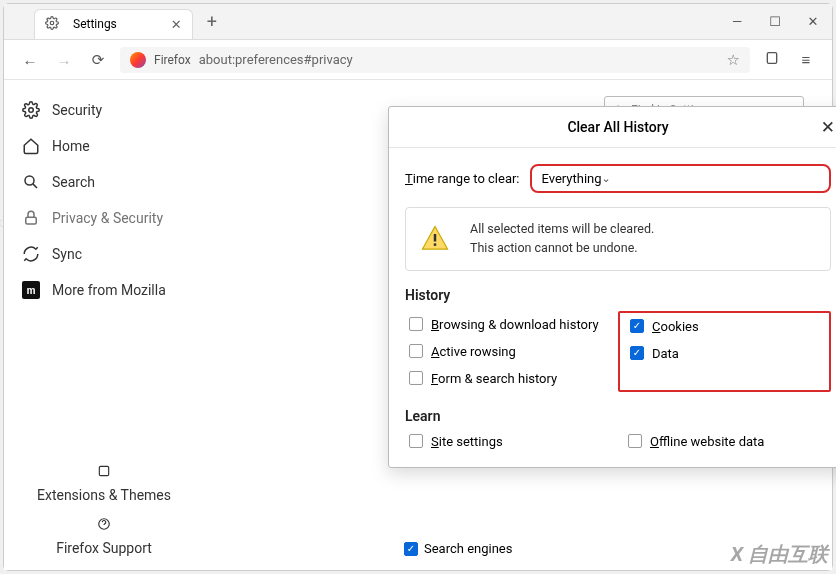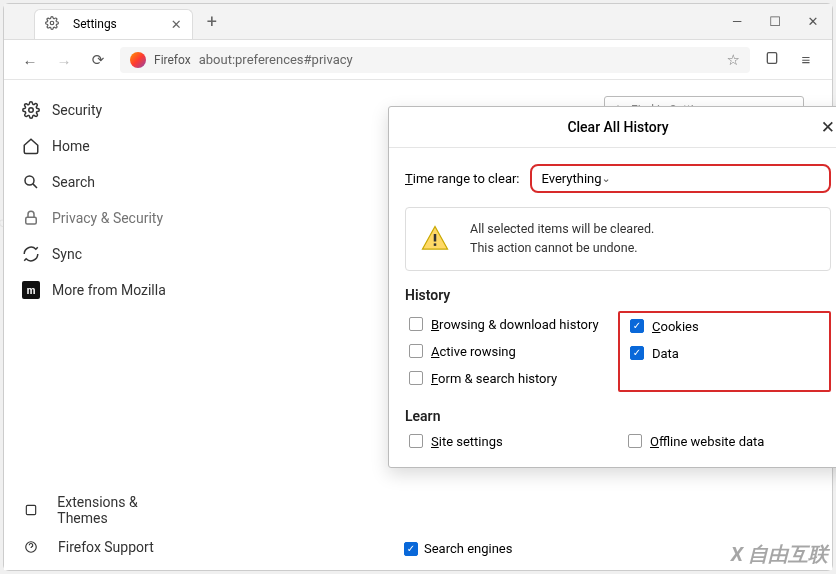--- a/index.html
+++ b/index.html
@@ -24,21 +24,21 @@
 .url-text { color: #666; }
 .star { margin-left: auto; color: #777; font-size: 15px; }
 
 .content { flex: 1; display: flex; background: #fff; position: relative; }
 
 .sidebar { width: 200px; padding: 12px 0 8px 0; display: flex; flex-direction: column; }
 .side-item { display: flex; align-items: center; gap: 12px; padding: 9px 18px; font-size: 14px; color: #333; cursor: pointer; }
 .side-item.active { color: #737373; align-items: center; }
 .side-icon { width: 18px; height: 18px; display: flex; align-items: center; justify-content: center; color: inherit; font-size: 16px; }
 .side-footer { margin-top: auto; font-size: 12px; color: #555; }
-.side-footer .side-item { padding: 6px 18px; gap: 18px; }
+.side-footer .side-item { padding: 6px 18px; gap: 7px; flex-direction: column; }
 
 .main-area { flex: 1; position: relative; padding: 16px 24px; }
 .find-box { position: absolute; right: 28px; top: 16px; width: 200px; height: 28px; border: 1px solid #bbb; border-radius: 3px; display: flex; align-items: center; padding: 0 8px; gap: 6px; font-size: 12px; color: #888; }
 
 .learn-more { position: absolute; right: 28px; top: 64px; color: #0968d9; font-size: 13px; cursor: pointer; }
 .credit-text { position: absolute; right: 110px; top: 64px; color: #444; font-size: 13px; }
 
 .history-btn { position: absolute; right: 28px; top: 196px; font-size: 13px; padding: 6px 14px; background: #f0f0f0; border: 1px solid #ccc; border-radius: 3px; cursor: pointer; }
 .bg-text { position: absolute; right: 164px; top: 200px; font-size: 13px; color: #444; }
 

